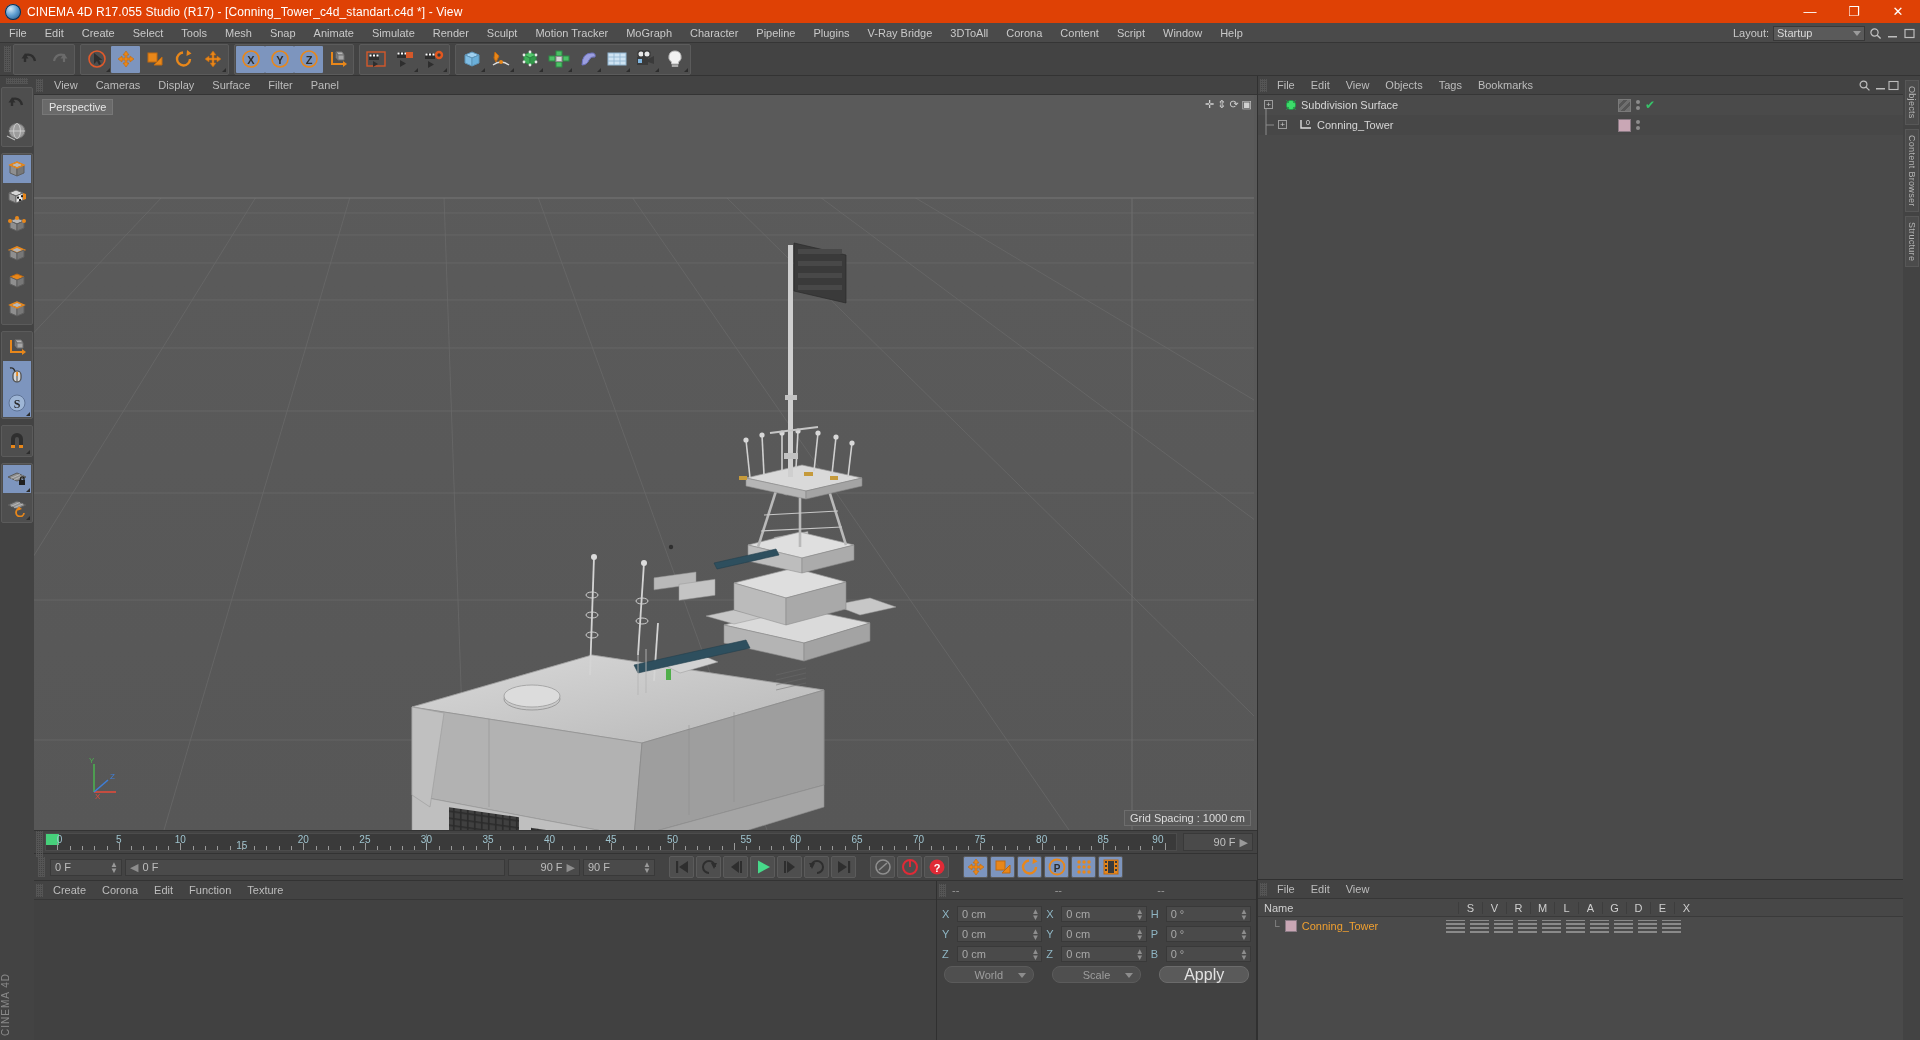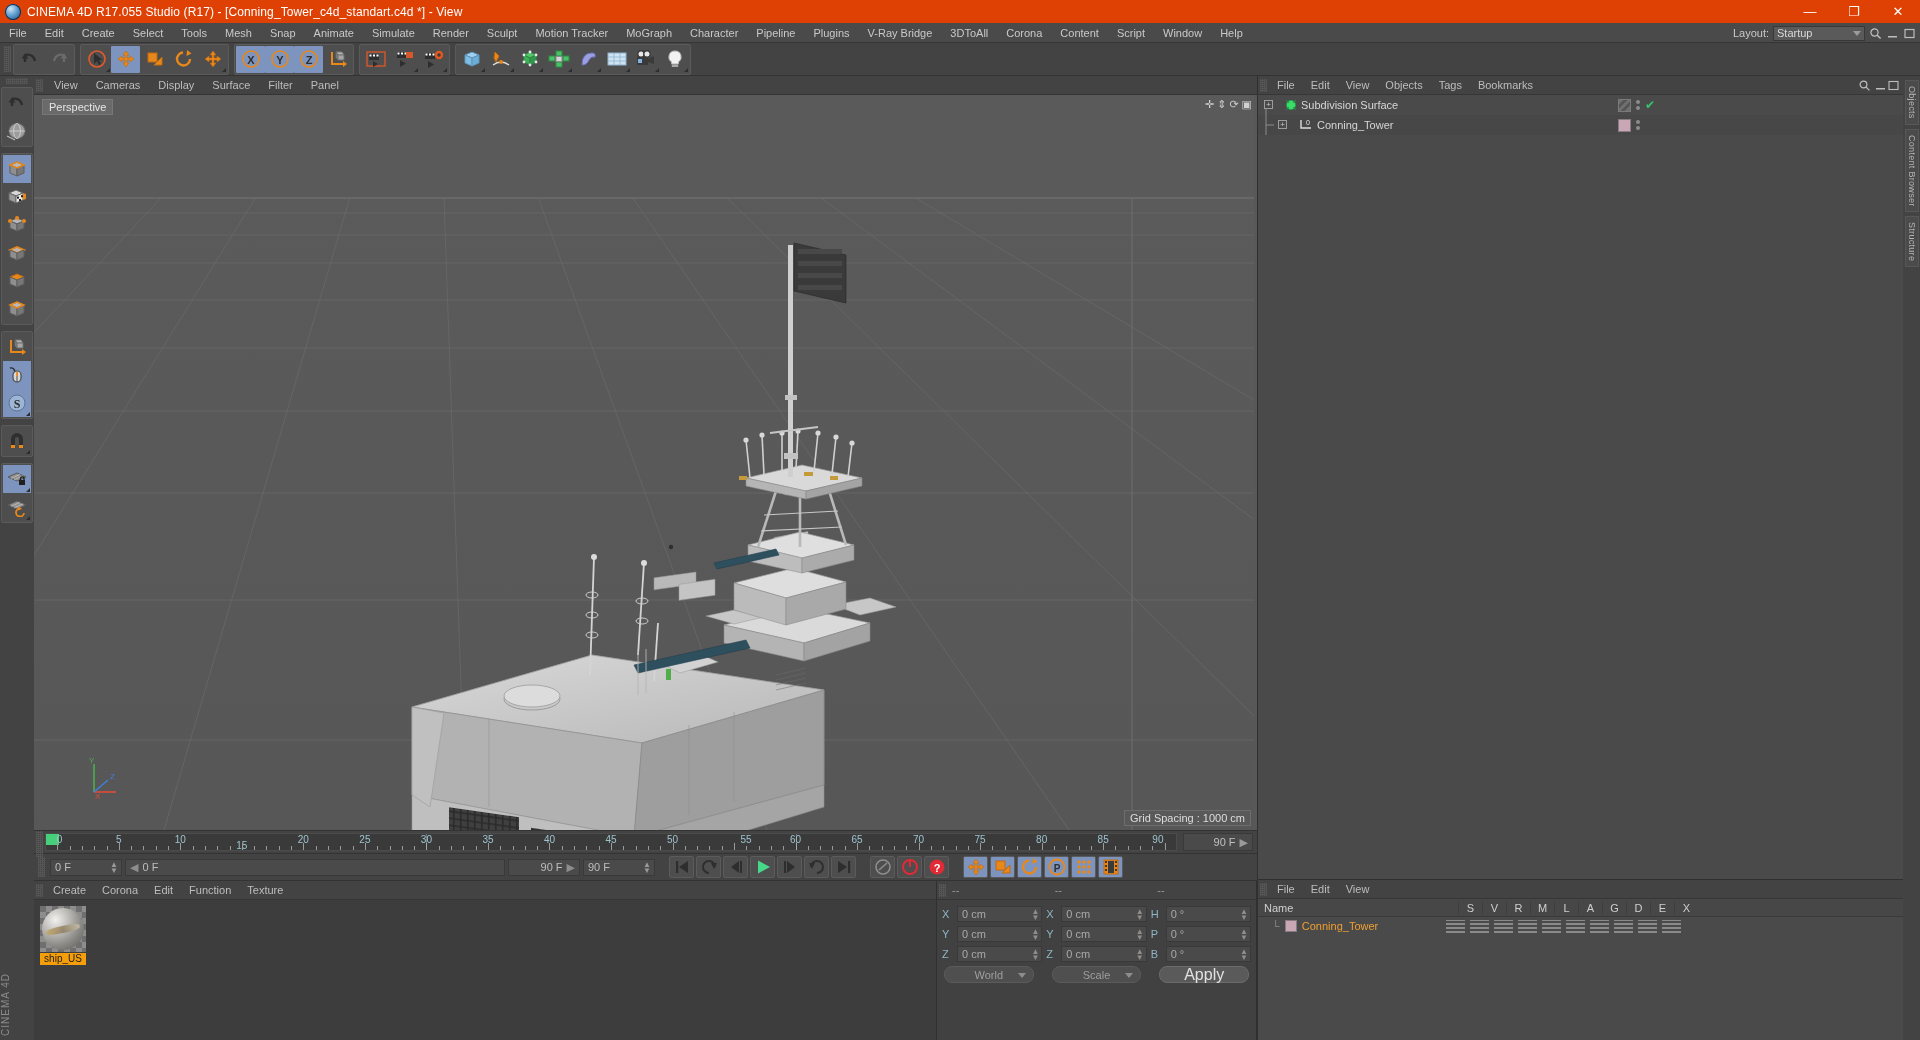--- a/index.html
+++ b/index.html
@@ -1070,30 +1070,20 @@
         <div class="pmenu">
           <div class="grip" style="height:13px;"></div>
           <div id="matmenu-items" style="display:flex;">
               <div class="mi">Create</div>
               <div class="mi">Corona</div>
               <div class="mi">Edit</div>
               <div class="mi">Function</div>
               <div class="mi">Texture</div>
             </div>
         </div>
-        <div id="matbody">
-          <div id="mat-items" style="display:flex;gap:8px;">
-              <div class="matchip">
-                <div class="sphere">
-                  <div class="ball"></div>
-                </div>
-                <div class="nm">ship_US</div>
-              </div>
-            </div>
-        </div>
       </div>
       <div id="coordmgr">
         <div id="coordhead">
           <div class="grip" style="height:13px;"></div>
           <div id="coordhead-cols" style="display:flex;flex:1;">
               <div class="c">--</div>
               <div class="c">--</div>
               <div class="c">--</div>
             </div>
         </div>

